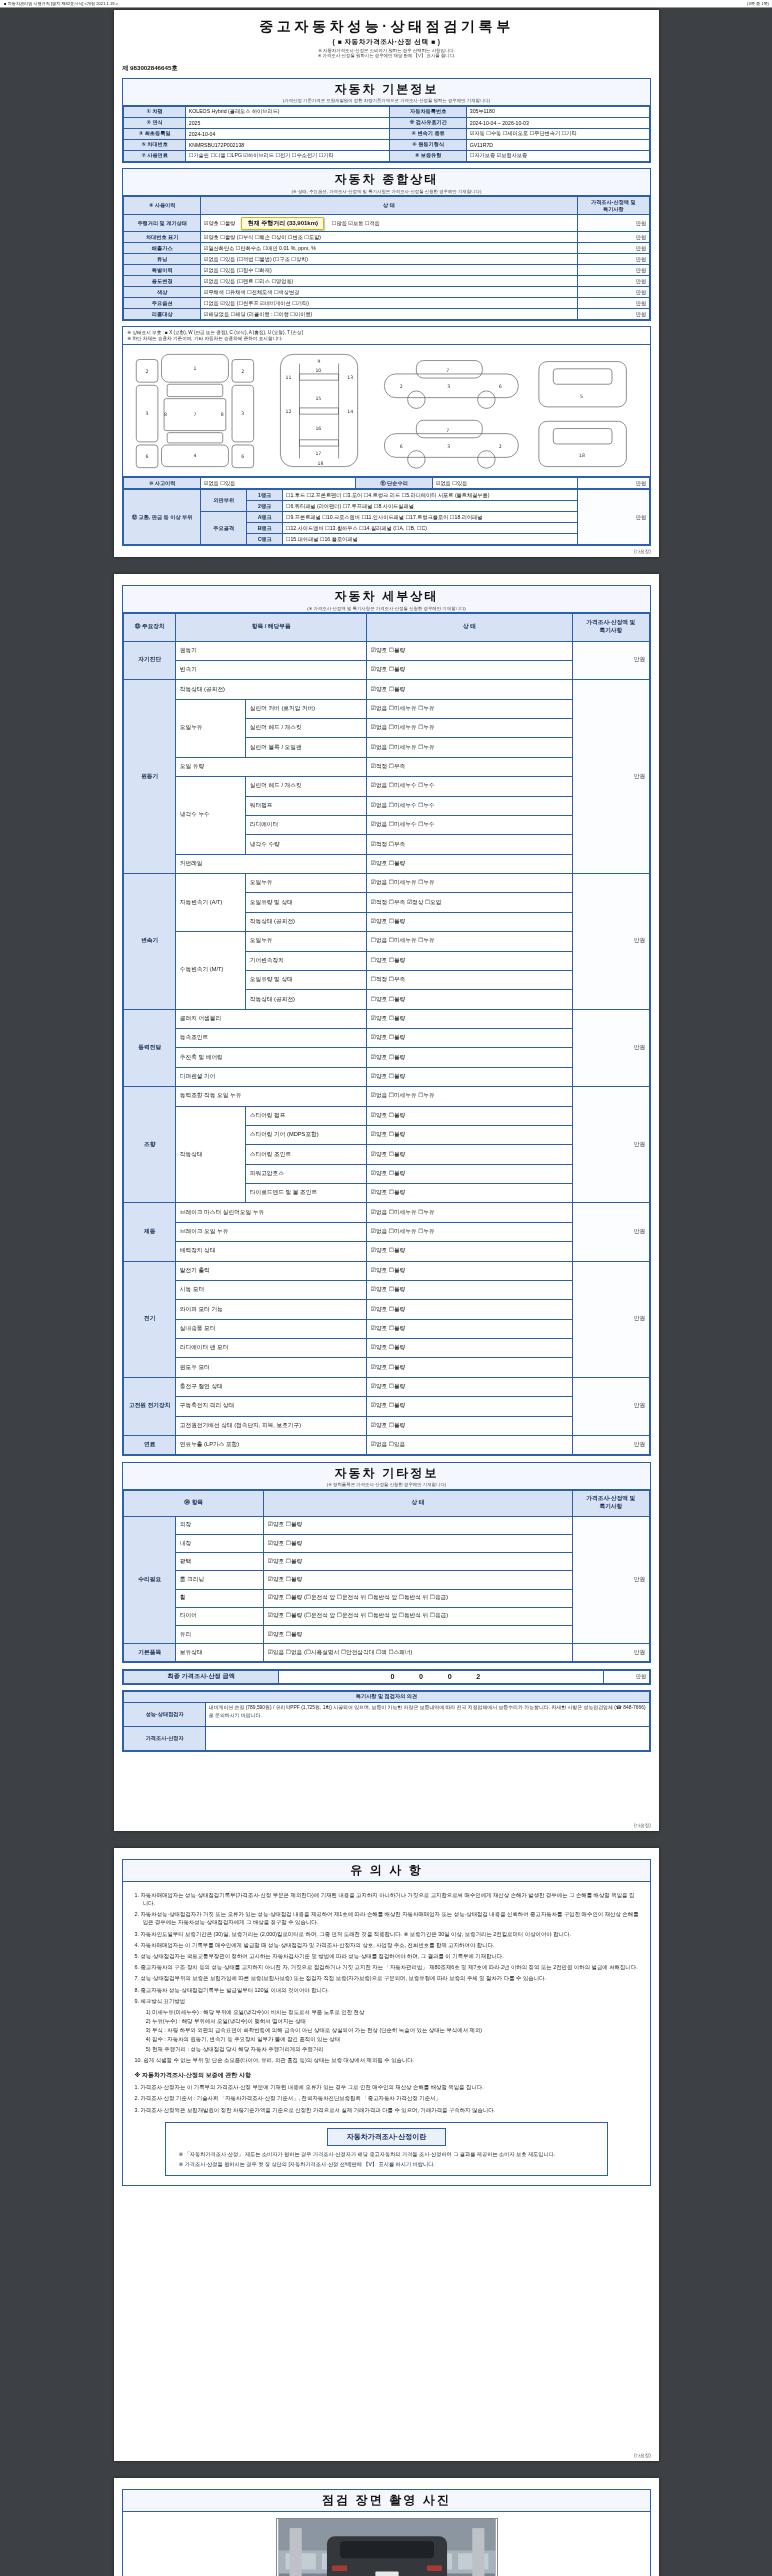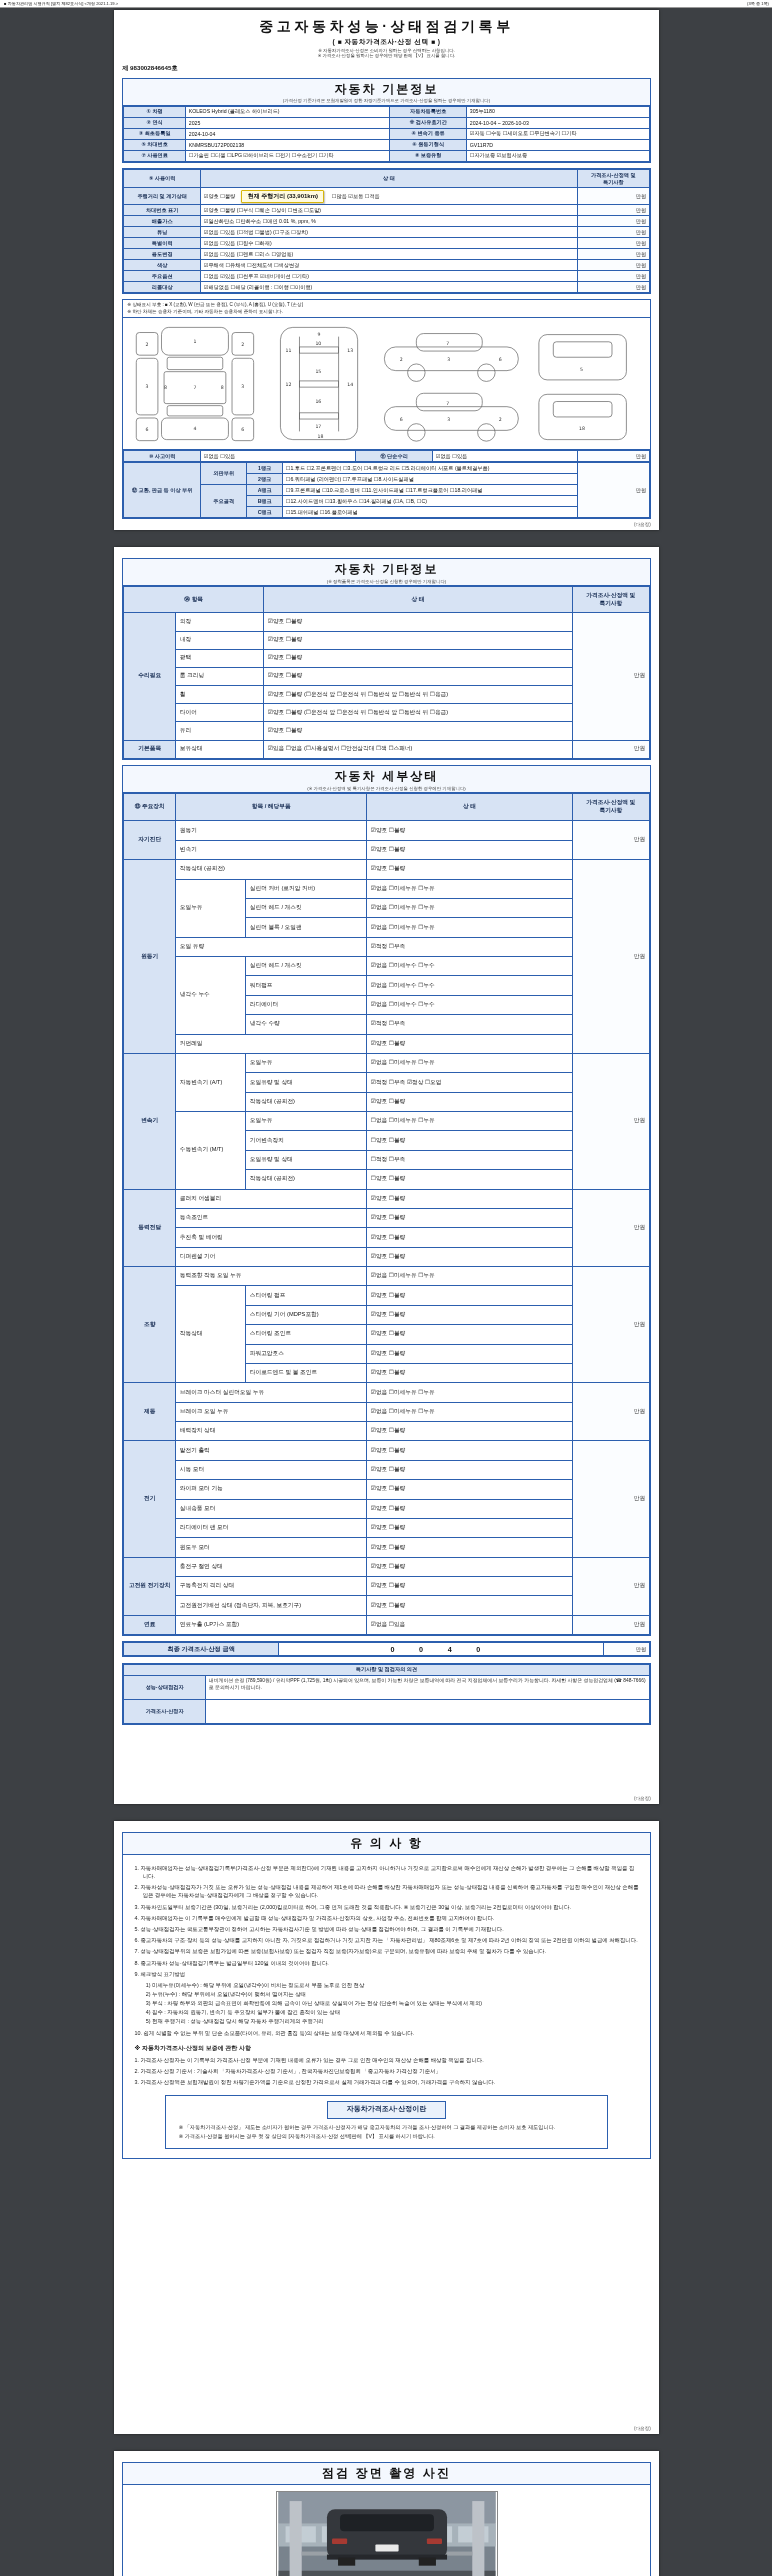--- a/index.html
+++ b/index.html
@@ -100,20 +100,24 @@
               <th>⑦ 사용연료</th>
               <td>☐가솔린  ☐디젤  ☐LPG  ☑하이브리드  ☐전기  ☐수소전기  ☐기타</td>
               <th>⑧ 보증유형</th>
               <td>☐자가보증  ☑보험사보증</td>
             </tr>
           </tbody>
       </table>
     </div>
 
     <div class="sec">
+      <div class="secbar">
+        <div class="t">자동차 종합상태</div>
+        <div class="n">(※ 상태, 주요옵션, 가격조사·산정액 및 특기사항은 가격조사·산정을 신청한 경우에만 기재합니다)</div>
+      </div>
       <table>
         <colgroup>
             <col style="width:77px">
             <col>
             <col style="width:72px">
           </colgroup>
         <tbody>
             <tr>
               <th>⑨ 사용이력</th>
               <th>상 태</th>
@@ -307,78 +311,20 @@
             </tr>
           </tbody>
       </table>
     </div>
     <div class="nextpg">(다음장)</div>
   </div>
 
   <div class="page" style="min-height:1257px">
     <div class="sec">
       <div class="secbar">
-        <div class="t">자동차 기타정보</div>
-        <div class="n">(※ 장착품목은 가격조사·산정을 신청한 경우에만 기재합니다)</div>
-      </div>
-      <table class="etc-t">
-        <colgroup>
-            <col style="width:52px">
-            <col style="width:88px">
-            <col>
-            <col style="width:77px">
-          </colgroup>
-        <tbody>
-            <tr>
-              <th colspan="2">⑭ 항목</th>
-              <th>상 태</th>
-              <th>가격조사·산정액 및 특기사항</th>
-            </tr>
-            <tr>
-              <th rowspan="7">수리필요</th>
-              <td>외장</td>
-              <td>☑양호  ☐불량</td>
-              <td rowspan="7" class="p">만원</td>
-            </tr>
-            <tr>
-              <td>내장</td>
-              <td>☑양호  ☐불량</td>
-            </tr>
-            <tr>
-              <td>광택</td>
-              <td>☑양호  ☐불량</td>
-            </tr>
-            <tr>
-              <td>룸 크리닝</td>
-              <td>☑양호  ☐불량</td>
-            </tr>
-            <tr>
-              <td>휠</td>
-              <td>☑양호  ☐불량   (☐운전석 앞  ☐운전석 뒤  ☐동반석 앞  ☐동반석 뒤  ☐응급)</td>
-            </tr>
-            <tr>
-              <td>타이어</td>
-              <td>☑양호  ☐불량   (☐운전석 앞  ☐운전석 뒤  ☐동반석 앞  ☐동반석 뒤  ☐응급)</td>
-            </tr>
-            <tr>
-              <td>유리</td>
-              <td>☑양호  ☐불량</td>
-            </tr>
-            <tr>
-              <th>기본품목</th>
-              <td>보유상태</td>
-              <td>☑있음  ☐없음   (☐사용설명서  ☐안전삼각대  ☐잭  ☐스패너)</td>
-              <td class="p">만원</td>
-            </tr>
-          </tbody>
-      </table>
-    </div>
-
-    <div class="sec">
-      <div class="secbar">
         <div class="t">자동차 세부상태</div>
         <div class="n">(※ 가격조사·산정액 및 특기사항은 가격조사·산정을 신청한 경우에만 기재합니다)</div>
       </div>
       <table class="detail-t">
         <colgroup>
             <col style="width:52px">
             <col style="width:70px">
             <col style="width:121px">
             <col>
             <col style="width:77px">
@@ -579,30 +525,88 @@
               <th>연료</th>
               <td colspan="2">연료누출 (LP가스 포함)</td>
               <td>☑없음  ☐있음</td>
               <td class="p">만원</td>
             </tr>
           </tbody>
       </table>
     </div>
 
     <div class="sec">
+      <div class="secbar">
+        <div class="t">자동차 기타정보</div>
+        <div class="n">(※ 장착품목은 가격조사·산정을 신청한 경우에만 기재합니다)</div>
+      </div>
+      <table class="etc-t">
+        <colgroup>
+            <col style="width:52px">
+            <col style="width:88px">
+            <col>
+            <col style="width:77px">
+          </colgroup>
+        <tbody>
+            <tr>
+              <th colspan="2">⑭ 항목</th>
+              <th>상 태</th>
+              <th>가격조사·산정액 및 특기사항</th>
+            </tr>
+            <tr>
+              <th rowspan="7">수리필요</th>
+              <td>외장</td>
+              <td>☑양호  ☐불량</td>
+              <td rowspan="7" class="p">만원</td>
+            </tr>
+            <tr>
+              <td>내장</td>
+              <td>☑양호  ☐불량</td>
+            </tr>
+            <tr>
+              <td>광택</td>
+              <td>☑양호  ☐불량</td>
+            </tr>
+            <tr>
+              <td>룸 크리닝</td>
+              <td>☑양호  ☐불량</td>
+            </tr>
+            <tr>
+              <td>휠</td>
+              <td>☑양호  ☐불량   (☐운전석 앞  ☐운전석 뒤  ☐동반석 앞  ☐동반석 뒤  ☐응급)</td>
+            </tr>
+            <tr>
+              <td>타이어</td>
+              <td>☑양호  ☐불량   (☐운전석 앞  ☐운전석 뒤  ☐동반석 앞  ☐동반석 뒤  ☐응급)</td>
+            </tr>
+            <tr>
+              <td>유리</td>
+              <td>☑양호  ☐불량</td>
+            </tr>
+            <tr>
+              <th>기본품목</th>
+              <td>보유상태</td>
+              <td>☑있음  ☐없음   (☐사용설명서  ☐안전삼각대  ☐잭  ☐스패너)</td>
+              <td class="p">만원</td>
+            </tr>
+          </tbody>
+      </table>
+    </div>
+
+    <div class="sec">
       <table>
         <colgroup>
             <col style="width:155px">
             <col>
             <col style="width:46px">
           </colgroup>
         <tbody>
             <tr>
               <th class="big">최종 가격조사·산정 금액</th>
-              <td class="digits">0   0   4   0</td>
+              <td class="digits">0   0   0   2</td>
               <td class="p">만원</td>
             </tr>
           </tbody>
       </table>
     </div>
 
     <div class="sec">
       <table>
         <colgroup>
             <col style="width:82px">

